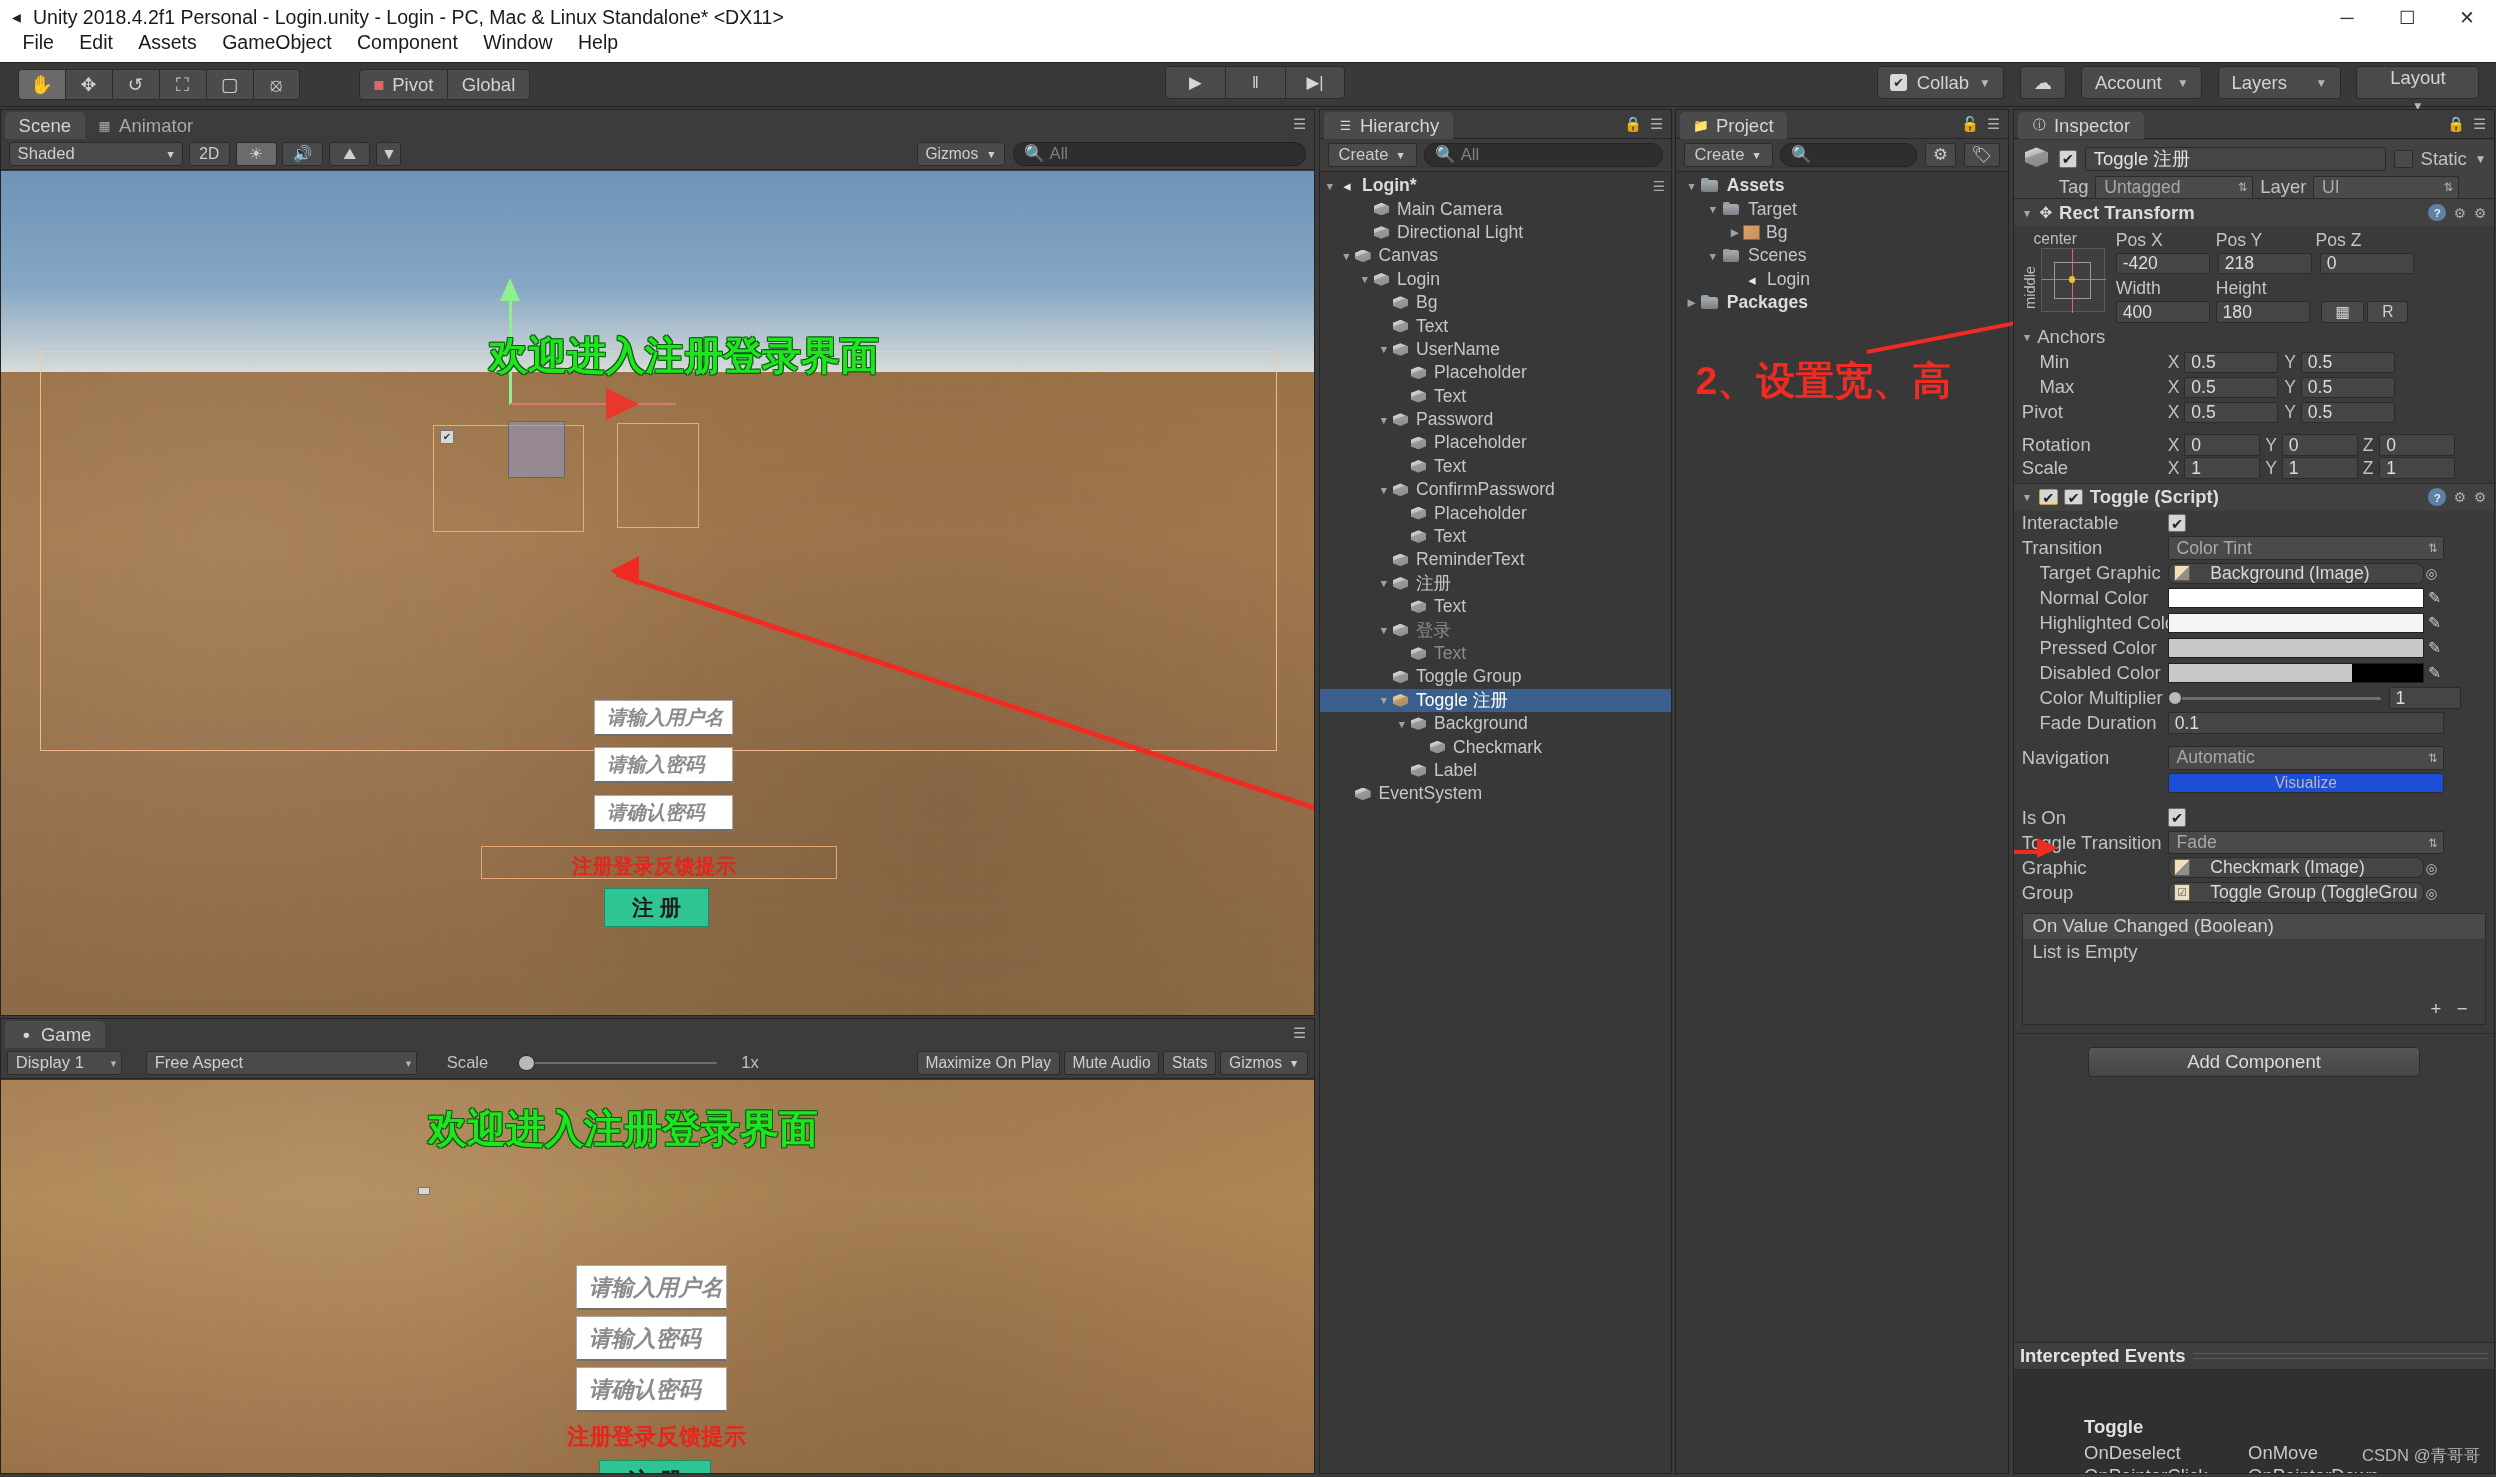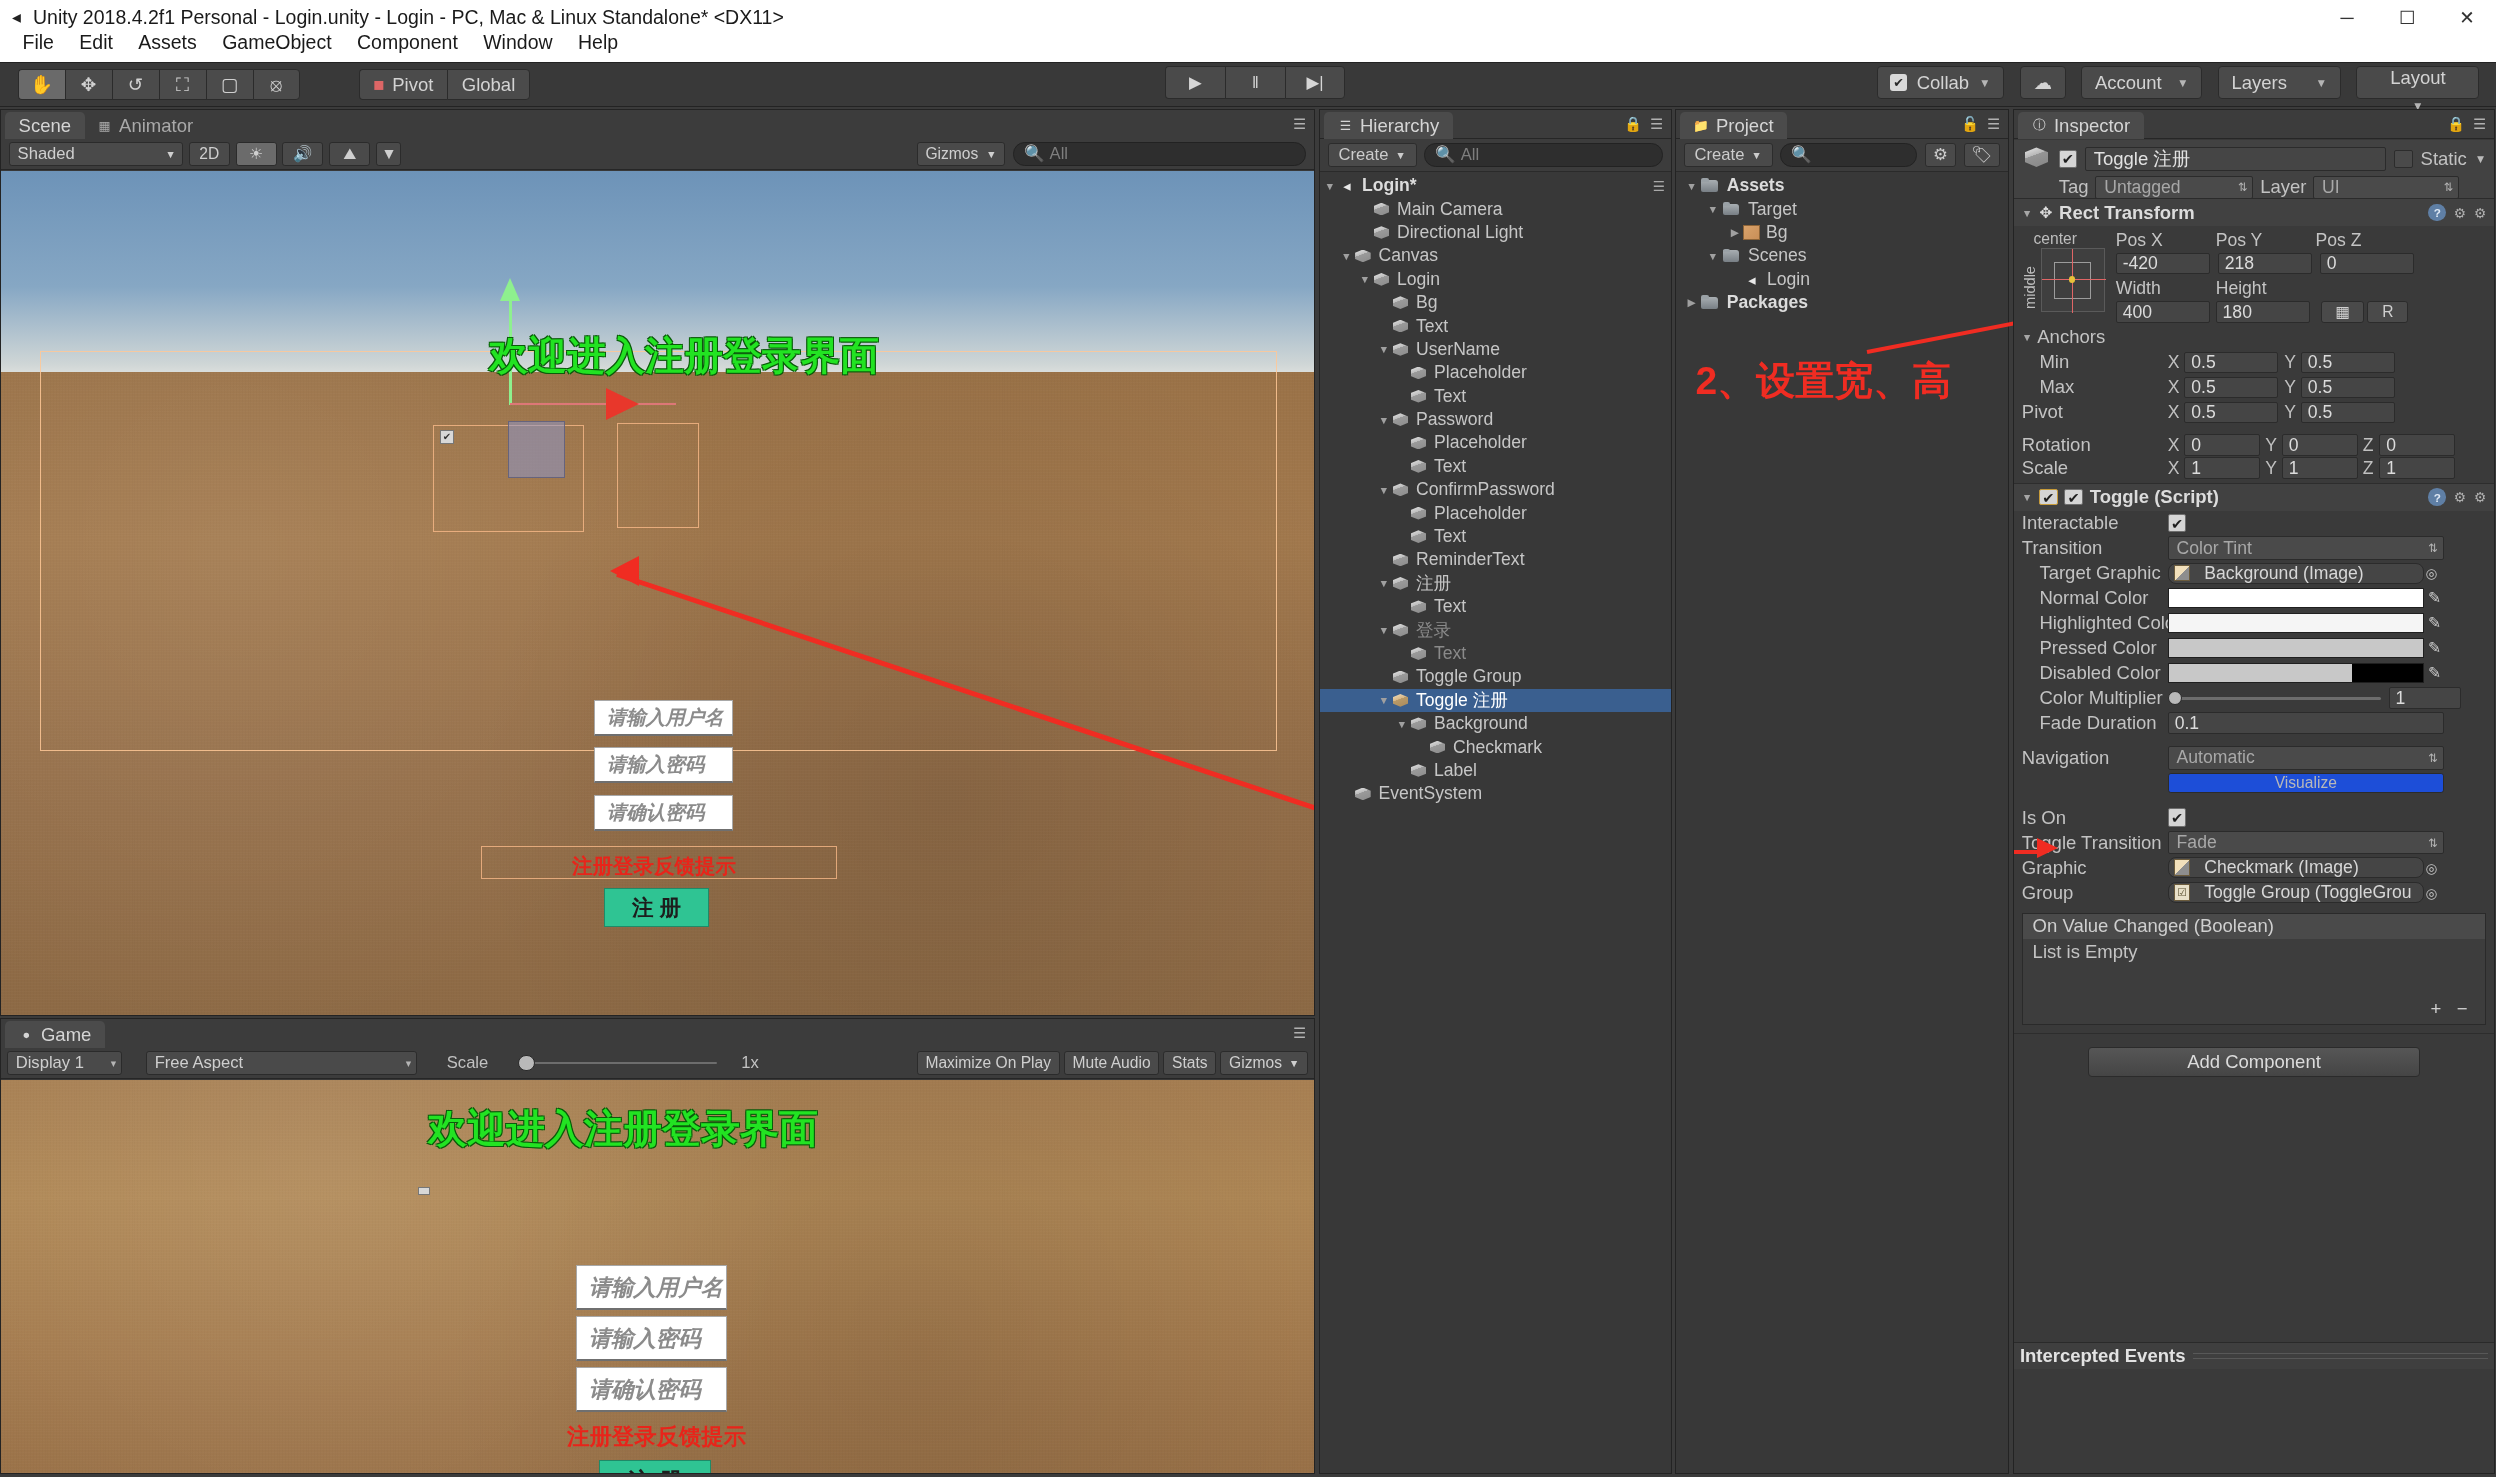--- a/index.html
+++ b/index.html
@@ -101,21 +101,21 @@
   .comp-icons { margin-left:auto; display:flex; gap:7.8px; align-items:center; font-size:13.7px; color:#b0b0b0; }
   .helpico { width:17.6px; height:17.6px; border-radius:50%; background:#5f7fa5; color:#dfe9f5; font-size:11.7px; display:flex; align-items:center; justify-content:center; }
 
   .frow { display:flex; align-items:center; height:25px; padding:0 7.8px; font-size:18.5px; color:#c3c3c3; }
   .fname { width:146px; flex:0 0 146px; white-space:nowrap; }
   .fname.ind { padding-left:17.6px; }
   .numfield { height:21.5px; background:#454545; border:1px solid #2b2b2b; border-radius:2px; color:#dcdcdc; font-size:17.6px; display:flex; align-items:center; padding:0 5.9px; }
   .axis { width:16.6px; flex:0 0 16.6px; color:#c0c0c0; font-size:17.6px; }
   .colorbar { height:20.5px; border:1px solid #1f1f1f; }
   .eyedrop { width:21.5px; text-align:center; color:#cfcfcf; font-size:15.6px; }
-  .objfield { height:21px; background:#454545; border:1px solid #2b2b2b; border-radius:8px; display:flex; align-items:center; gap:14px; padding:0 4.9px; color:#d7d7d7; font-size:17.6px; overflow:hidden; white-space:nowrap; }
+  .objfield { height:21px; background:#454545; border:1px solid #2b2b2b; border-radius:8px; display:flex; align-items:center; gap:20px; padding:0 4.9px; color:#d7d7d7; font-size:17.6px; overflow:hidden; white-space:nowrap; }
   .objico { width:16.6px; height:16.6px; flex:0 0 16.6px; background:linear-gradient(135deg,#f2e0bb 0 50%, #8e8e8e 50% 100%); border:1px solid #6b5b3c; }
   .objico.grp { background:#e8e0c8; color:#5a5030; font-size:10.7px; display:flex; align-items:center; justify-content:center; }
   .radio { width:15.6px; flex:0 0 15.6px; text-align:center; color:#c7c7c7; font-size:13.7px; }
 
   .anchorviz { width:64px; height:64px; background:#3f3f3f; border:1px solid #5a5a5a; position:relative; }
 
   .evtbox { margin:7.8px; border:1px solid #2a2a2a; background:#3d3d3d; }
   .evt-hd { height:25px; background:#4a4a4a; display:flex; align-items:center; padding:0 9.8px; font-size:18.5px; color:#cfcfcf; }
   .evt-empty { height:27px; display:flex; align-items:center; padding:0 9.8px; font-size:18.5px; color:#c4c4c4; }
   .evt-foot { height:29px; display:flex; justify-content:flex-end; align-items:center; gap:15.6px; padding-right:17.6px; color:#d0d0d0; font-size:18.5px; }
@@ -875,17 +875,29 @@
 
       <div class="addcomp">Add Component</div>
 
       <div class="gizmo-line" style="left:-133px; top:710px; width:162px; height:3.9px;"></div>
       <div style="position:absolute;left:23.4px;top:698px;width:0;height:0;border-top:10.7px solid transparent;border-bottom:10.7px solid transparent;border-left:21.5px solid #f02c22;"></div>
 
       <div class="ievents-hd">
         <span class="t">Intercepted Events</span>
         <span class="rule"></span>
       </div>
+      <div class="ievents-body">
+        <div class="evlist">
+          <div class="hdr">Toggle</div>
+          <div class="evgrid" id="ev-grid">
+              <div>OnDeselect</div>
+              <div>OnMove</div>
+              <div>OnPointerClick</div>
+              <div>OnPointerDown</div>
+            </div>
+        </div>
+        <div class="csdn">CSDN @青哥哥</div>
+      </div>
     </div>
   </div>
 
 </div>
 
 
 </body></html>

